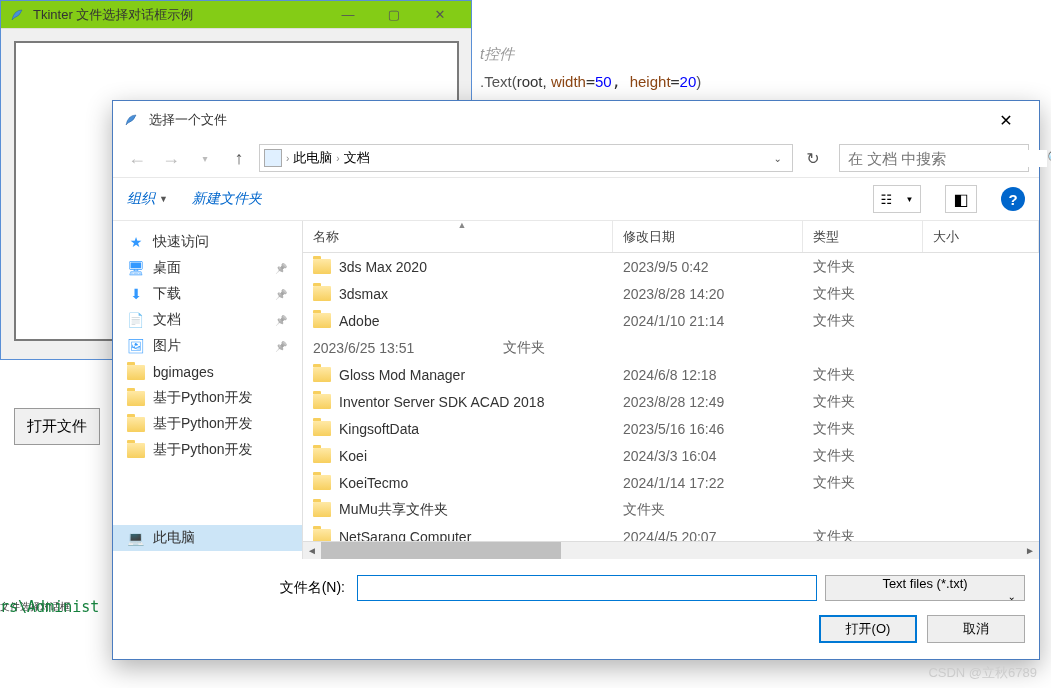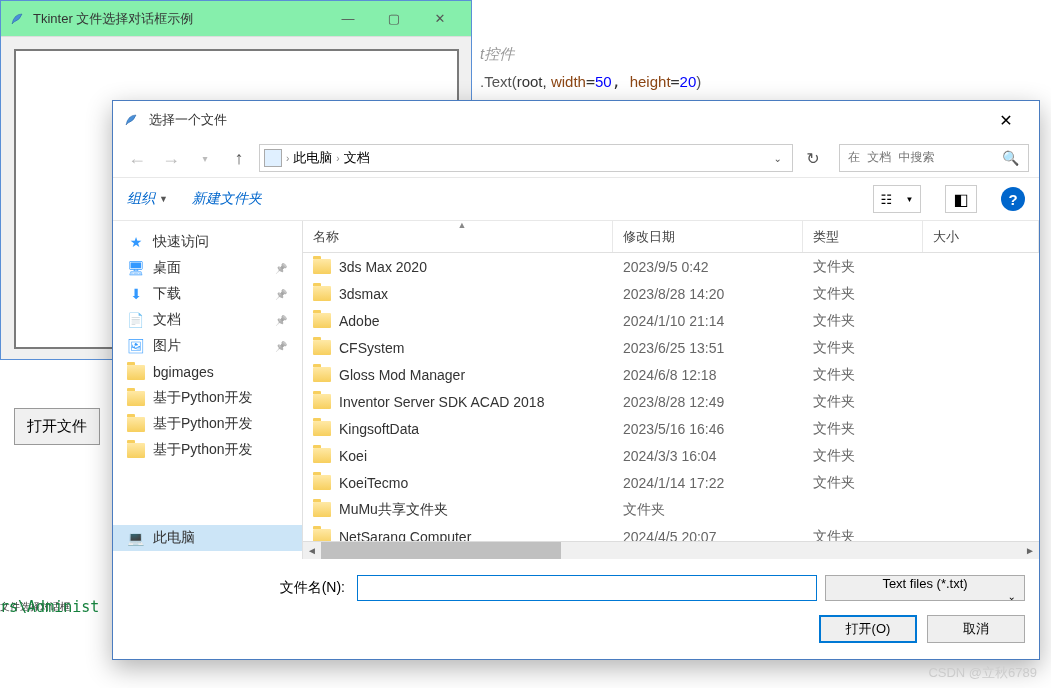--- a/index.html
+++ b/index.html
@@ -7,21 +7,21 @@
 
 
 .code-bg { position: absolute; top: 40px; left: 480px; font-family: Consolas, monospace; font-size: 15px; line-height: 1.8; color: #333; white-space: pre; }
 .code-bg .comment { color: #999; font-style: italic; }
 .code-bg .param { color: #8B4513; }
 .code-bg .num { color: #0000FF; }
 .code-bg .paren { color: #555; }
 
 
 .tk-window { position: absolute; top: 0; left: 0; width: 472px; height: 360px; border: 1px solid #5a8fd6; background: #f0f0f0; }
-.tk-titlebar { height: 36px; background: #86efac; display: flex; align-items: center; padding: 0 8px; border-bottom: 1px solid #ddd; }
+.tk-titlebar { height: 28px; background: #84cc16; display: flex; align-items: center; padding: 0 8px; border-bottom: 1px solid #ddd; }
 .tk-titlebar .tk-icon { width: 16px; height: 16px; margin-right: 8px; }
 .tk-titlebar .tk-title { font-size: 13px; color: #333; flex: 1; }
 .tk-ctrl { width: 46px; height: 36px; display: flex; align-items: center; justify-content: center; color: #555; font-size: 13px; }
 .tk-body { position: relative; height: calc(100% - 36px); background: #f0f0f0; padding: 12px; }
 .tk-text { background: #fff; border: 2px solid #7a7a7a; width: 445px; height: 300px; margin: 0 auto; }
 
 .open-btn { position: absolute; top: 408px; left: 14px; padding: 8px 12px; font-size: 15px; background: #f0f0f0; border: 1px solid #999; }
 
 
 .file-dialog { position: absolute; top: 100px; left: 112px; width: 928px; height: 560px; background: #fff; border: 1px solid #4a7cc0; box-shadow: 0 8px 24px rgba(0,0,0,.3); display: flex; flex-direction: column; }
@@ -32,21 +32,21 @@
 
 .fd-nav { height: 38px; display: flex; align-items: center; padding: 4px 10px; gap: 6px; }
 .nav-arrow { width: 28px; height: 28px; display: flex; align-items: center; justify-content: center; color: #bbb; font-size: 18px; }
 .nav-up { color: #555; }
 .breadcrumb { flex: 1; height: 28px; border: 1px solid #ccc; display: flex; align-items: center; padding: 0 4px; gap: 4px; font-size: 13px; }
 .bc-icon { width: 18px; height: 18px; border: 1px solid #aaa; background: #e0f0ff; }
 .bc-sep { color: #888; font-size: 10px; }
 .bc-dd { margin-left: auto; color: #555; font-size: 10px; padding-right: 6px; }
 .nav-refresh { width: 28px; height: 28px; display: flex; align-items: center; justify-content: center; color: #555; margin-right: 6px; }
 .nav-search { width: 190px; height: 28px; border: 1px solid #ccc; display: flex; align-items: center; padding: 0 8px; }
-.nav-search input { border: none; outline: none; flex: 1; font-size: 12px; color: #888; font-family: Liberation Mono, monospace; }
+.nav-search input { border: none; outline: none; flex: 1; font-size: 15px; color: #888; }
 .nav-search .search-icon { color: #666; font-size: 14px; }
 
 .fd-toolbar { height: 44px; display: flex; align-items: center; padding: 0 14px; border-top: 1px solid #e8e8e8; border-bottom: 1px solid #e8e8e8; background: #fff; gap: 24px; }
 .tb-item { font-size: 14px; color: #0066cc; display: flex; align-items: center; gap: 4px; font-style: italic; }
 .tb-item .dd { font-size: 9px; color: #555; }
 .tb-spacer { flex: 1; }
 .tb-view { width: 48px; height: 28px; border: 1px solid #ccc; display: flex; align-items: center; justify-content: space-around; font-size: 13px; }
 .tb-preview { width: 32px; height: 28px; border: 1px solid #ccc; display: flex; align-items: center; justify-content: center; }
 .tb-help { width: 24px; height: 24px; border-radius: 50%; background: #0066cc; color: #fff; display: flex; align-items: center; justify-content: center; font-size: 15px; font-weight: bold; }
 
@@ -247,24 +247,20 @@
           </div>
           <div class="list-row">
             <div class="cell-name">
               <span class="folder-icon"></span>
               <span>Adobe</span>
             </div>
             <div class="cell-date">2024/1/10 21:14</div>
             <div class="cell-type">文件夹</div>
           </div>
           <div class="list-row">
-            <div class="cell-name">
-              <span class="folder-icon"></span>
-              <span>CFSystem</span>
-            </div>
             <div class="cell-date">2023/6/25 13:51</div>
             <div class="cell-type">文件夹</div>
           </div>
           <div class="list-row">
             <div class="cell-name">
               <span class="folder-icon"></span>
               <span>Gloss Mod Manager</span>
             </div>
             <div class="cell-date">2024/6/8 12:18</div>
             <div class="cell-type">文件夹</div>

